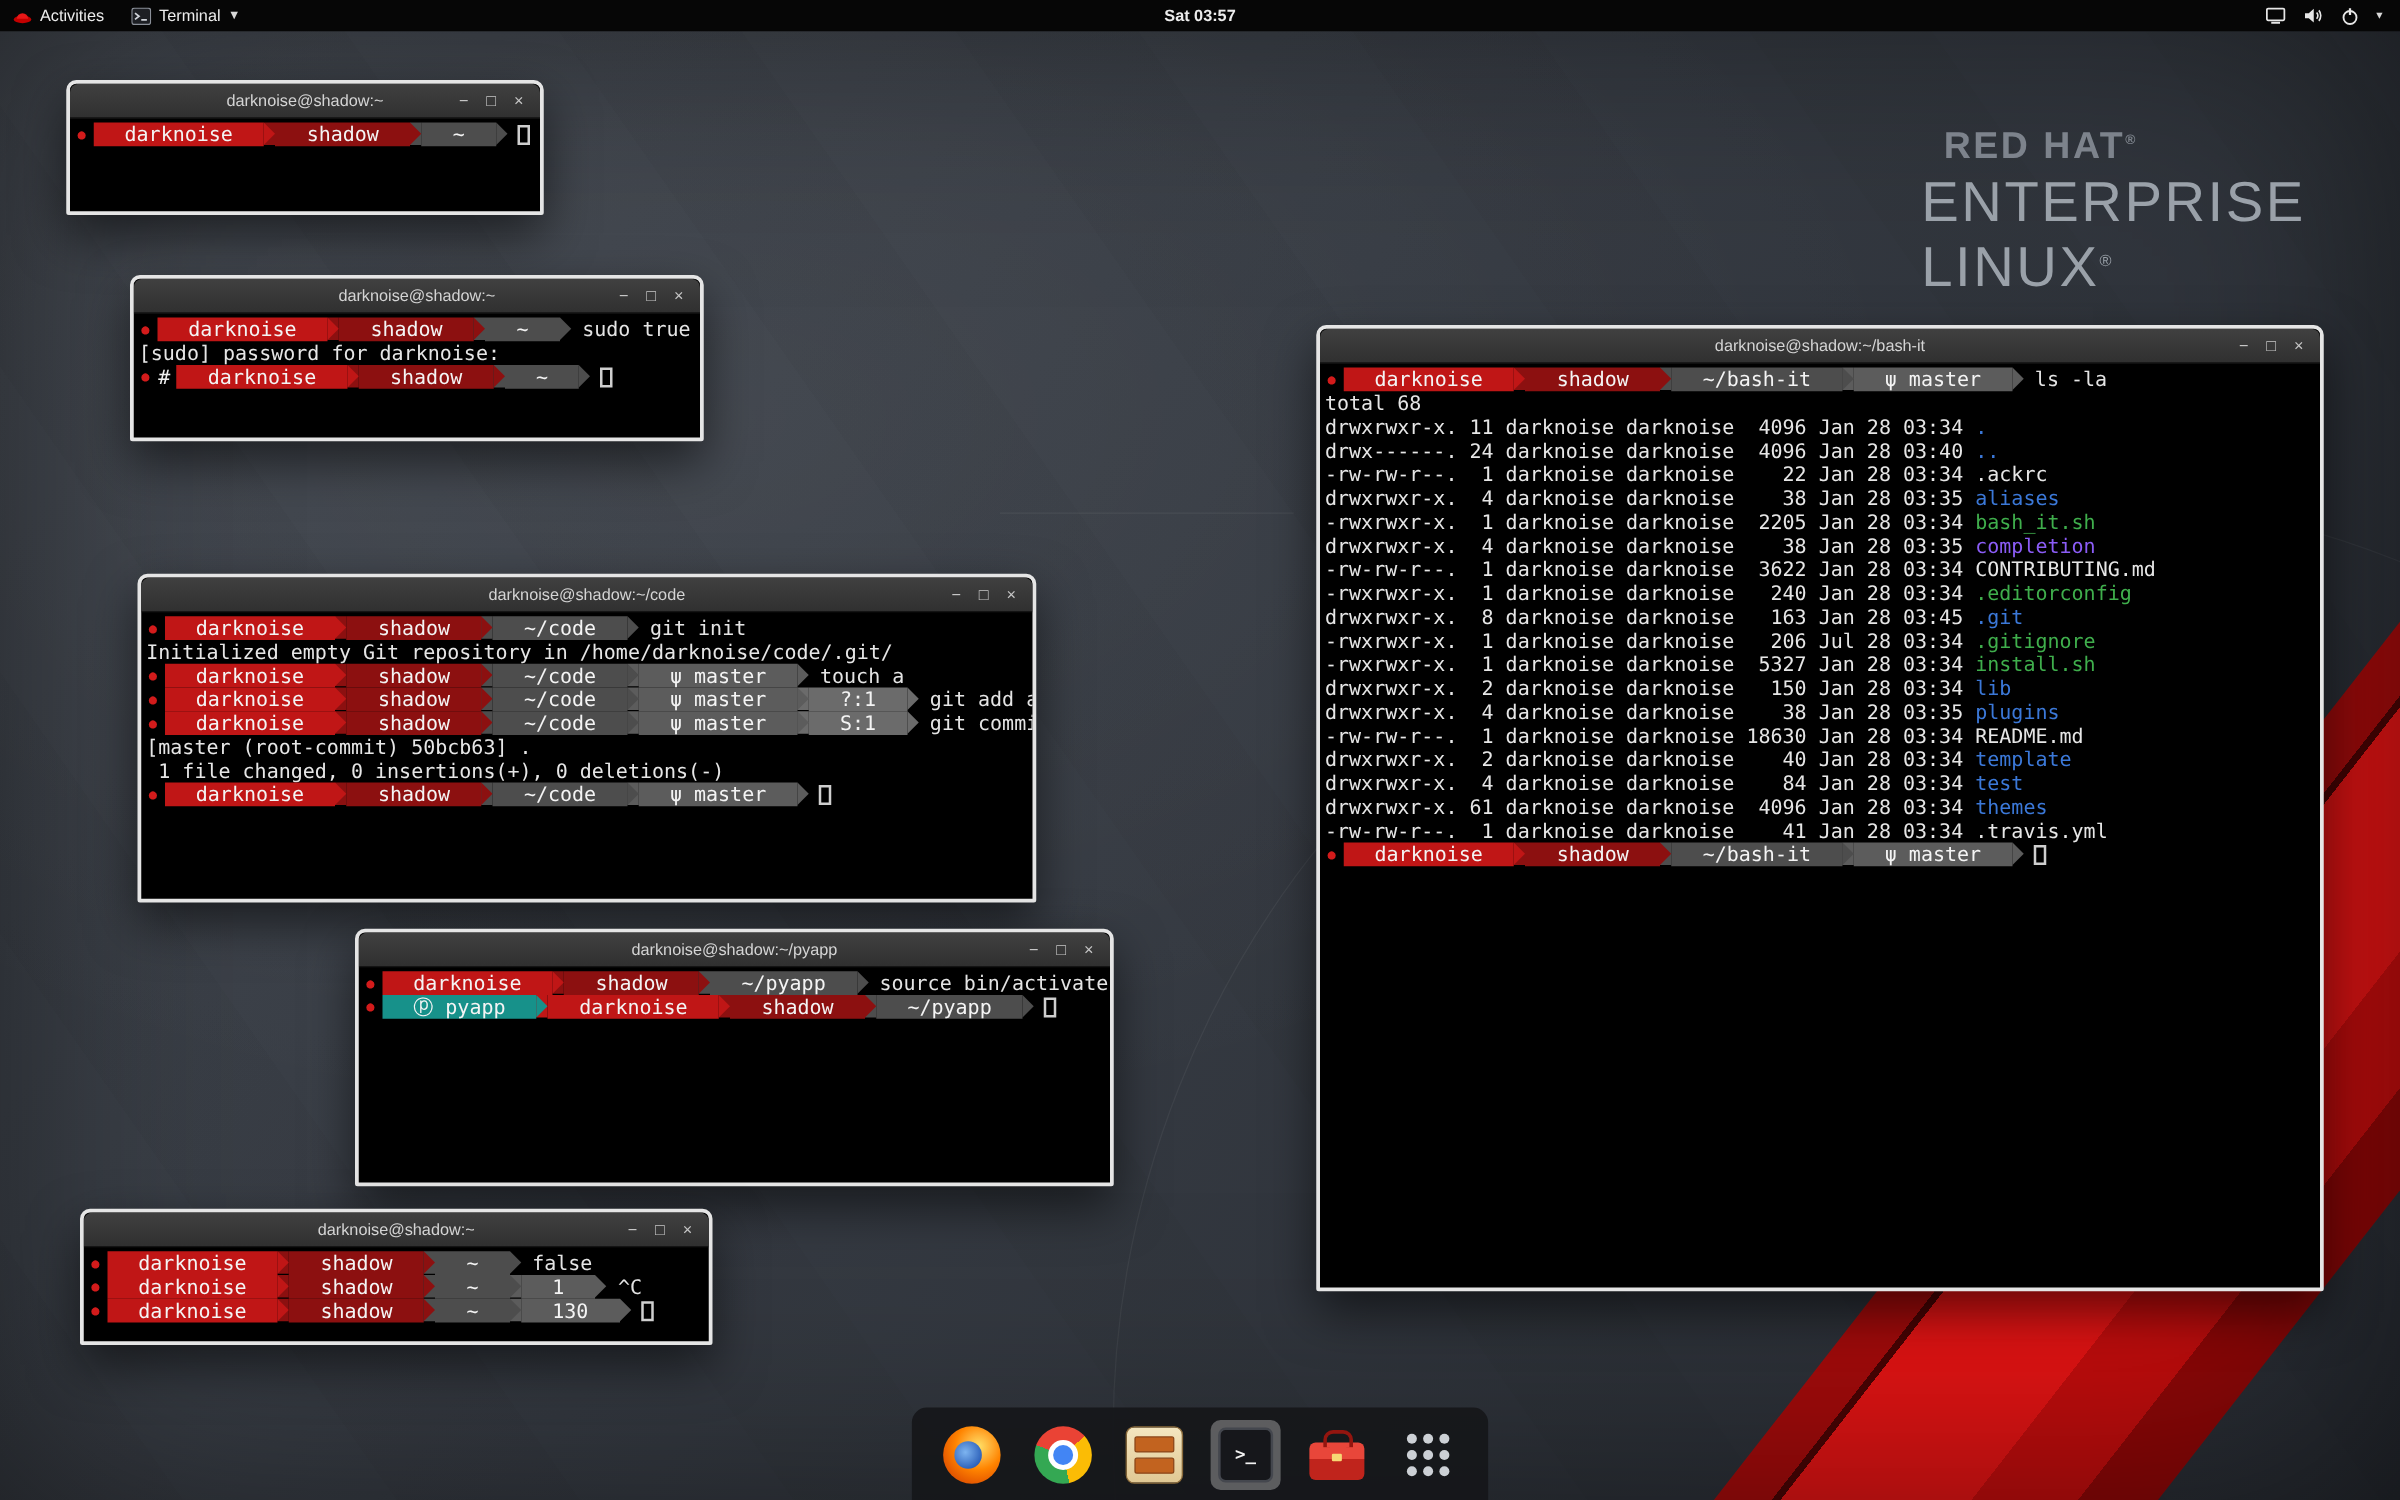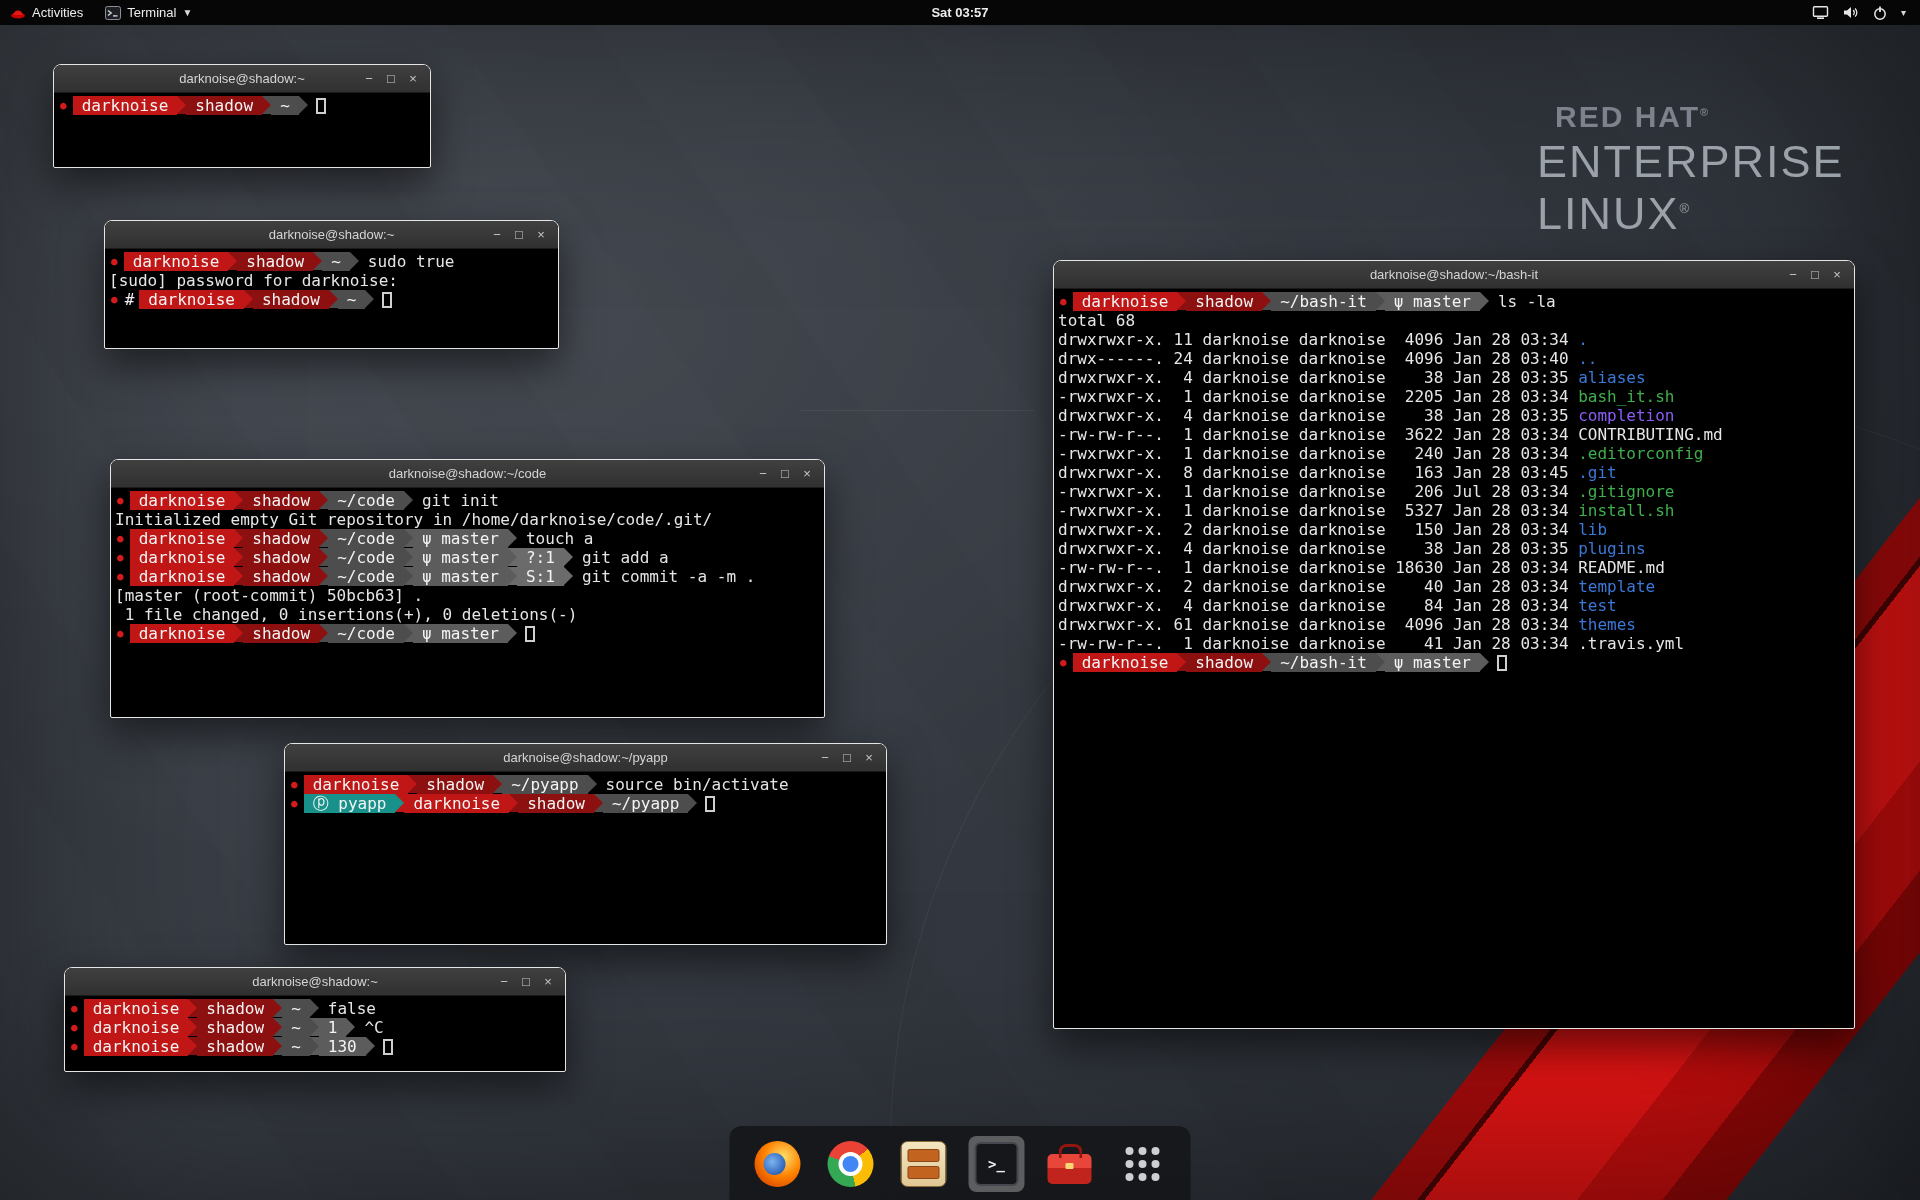--- a/index.html
+++ b/index.html
@@ -34,37 +34,37 @@
   
   #topbar{position:absolute;left:0;top:0;right:0;height:25px;background:#060606;
     display:flex;align-items:center;color:#ececec;font-size:13px;z-index:60;}
   .tb-left{display:flex;align-items:center;gap:22px;padding-left:10px;}
   .tb-item{display:flex;align-items:center;gap:6px;cursor:default;}
   .tb-clock{position:absolute;left:50%;transform:translateX(-50%);font-weight:bold;}
   .tb-right{margin-left:auto;display:flex;align-items:center;gap:13px;padding-right:14px;}
   .caret{font-size:10px;color:#d8d8d8;}
   
   .window{position:absolute;display:flex;flex-direction:column;background:#000;
-    border:1px solid #e5e5e5;border-radius:8px 8px 2px 2px;
+    border:3px solid #e5e5e5;border-radius:8px 8px 2px 2px;
     box-shadow:0 16px 40px rgba(0,0,0,0.55);}
   .titlebar{height:27px;flex:0 0 27px;display:flex;align-items:center;position:relative;
     background:linear-gradient(#404040,#303030);border-bottom:1px solid #1b1b1b;
     border-radius:7px 7px 0 0;}
   .titlebar .title{position:absolute;left:0;right:0;text-align:center;font-size:13px;color:#d4d4d4;}
   .winbtns{margin-left:auto;display:flex;gap:2px;padding-right:7px;position:relative;z-index:2;}
   .winbtn{width:20px;text-align:center;color:#c6c6c6;font-size:13px;cursor:default;}
   .termbody{flex:1;padding:3px 4px;font:16px/19px "DejaVu Sans Mono","DejaVu Sans",monospace;
     color:#e6e6e6;overflow:hidden;}
   .tl{height:19px;}
   .tl.out{white-space:pre;}
   .tl.out span{white-space:pre;}
   .tl.prompt{display:flex;align-items:stretch;}
   .lead{color:#d31b1b;font-size:11px;line-height:19px;padding:0 6px 0 2px;}
   .pre{padding:0 5px 0 1px;color:#f0f0f0;}
-  .seg{padding:0 9px;color:#f4f4f4;line-height:19px;white-space:pre;}
+  .seg{padding:0 25px;color:#f4f4f4;line-height:19px;white-space:pre;}
   .arrow{width:0;height:0;border-top:9.5px solid transparent;border-bottom:9.5px solid transparent;
     border-left:9px solid transparent;}
   .cmd{padding-left:9px;color:#e4e4e4;white-space:pre;line-height:19px;}
   .cursor{width:10px;height:16px;border:2px solid #cfcfcf;align-self:center;margin-left:8px;box-sizing:border-box;}
   
   #dock{position:absolute;bottom:0;left:50%;transform:translateX(-50%);
     height:64px;padding:6px 20px 4px;display:flex;gap:17px;align-items:center;
     background:rgba(21,23,26,0.93);border-radius:12px 12px 0 0;z-index:55;}
   .dock-tile{width:56px;height:56px;border-radius:8px;display:flex;align-items:center;justify-content:center;}
   .dock-tile.active{background:rgba(255,255,255,0.30);}
@@ -384,20 +384,21 @@
         <span class="arrow" style="border-left-color: rgb(140, 16, 16); background: rgb(77, 77, 77);"></span>
         <span class="seg" style="background: rgb(77, 77, 77);">~/bash-it</span>
         <span class="arrow" style="border-left-color: rgb(77, 77, 77); background: rgb(92, 92, 92);"></span>
         <span class="seg" style="background: rgb(92, 92, 92);">ψ master</span>
         <span class="arrow" style="border-left-color: rgb(92, 92, 92);"></span>
         <span class="cmd">ls -la</span>
       </div>
       <div class="tl out">total 68</div>
       <div class="tl out"><span>drwxrwxr-x. 11 darknoise darknoise  4096 Jan 28 03:34 </span><span style="color: rgb(59, 120, 216);">.</span></div>
       <div class="tl out"><span>drwx------. 24 darknoise darknoise  4096 Jan 28 03:40 </span><span style="color: rgb(59, 120, 216);">..</span></div>
+      <div class="tl out"><span>-rw-rw-r--.  1 darknoise darknoise    22 Jan 28 03:34 </span><span style="color: rgb(230, 230, 230);">.ackrc</span></div>
       <div class="tl out"><span>drwxrwxr-x.  4 darknoise darknoise    38 Jan 28 03:35 </span><span style="color: rgb(59, 120, 216);">aliases</span></div>
       <div class="tl out"><span>-rwxrwxr-x.  1 darknoise darknoise  2205 Jan 28 03:34 </span><span style="color: rgb(63, 174, 76);">bash_it.sh</span></div>
       <div class="tl out"><span>drwxrwxr-x.  4 darknoise darknoise    38 Jan 28 03:35 </span><span style="color: #8b5cf6;">completion</span></div>
       <div class="tl out"><span>-rw-rw-r--.  1 darknoise darknoise  3622 Jan 28 03:34 </span><span style="color: rgb(230, 230, 230);">CONTRIBUTING.md</span></div>
       <div class="tl out"><span>-rwxrwxr-x.  1 darknoise darknoise   240 Jan 28 03:34 </span><span style="color: rgb(63, 174, 76);">.editorconfig</span></div>
       <div class="tl out"><span>drwxrwxr-x.  8 darknoise darknoise   163 Jan 28 03:45 </span><span style="color: rgb(59, 120, 216);">.git</span></div>
       <div class="tl out"><span>-rwxrwxr-x.  1 darknoise darknoise   206 Jul 28 03:34 </span><span style="color: rgb(63, 174, 76);">.gitignore</span></div>
       <div class="tl out"><span>-rwxrwxr-x.  1 darknoise darknoise  5327 Jan 28 03:34 </span><span style="color: rgb(63, 174, 76);">install.sh</span></div>
       <div class="tl out"><span>drwxrwxr-x.  2 darknoise darknoise   150 Jan 28 03:34 </span><span style="color: rgb(59, 120, 216);">lib</span></div>
       <div class="tl out"><span>drwxrwxr-x.  4 darknoise darknoise    38 Jan 28 03:35 </span><span style="color: rgb(59, 120, 216);">plugins</span></div>

